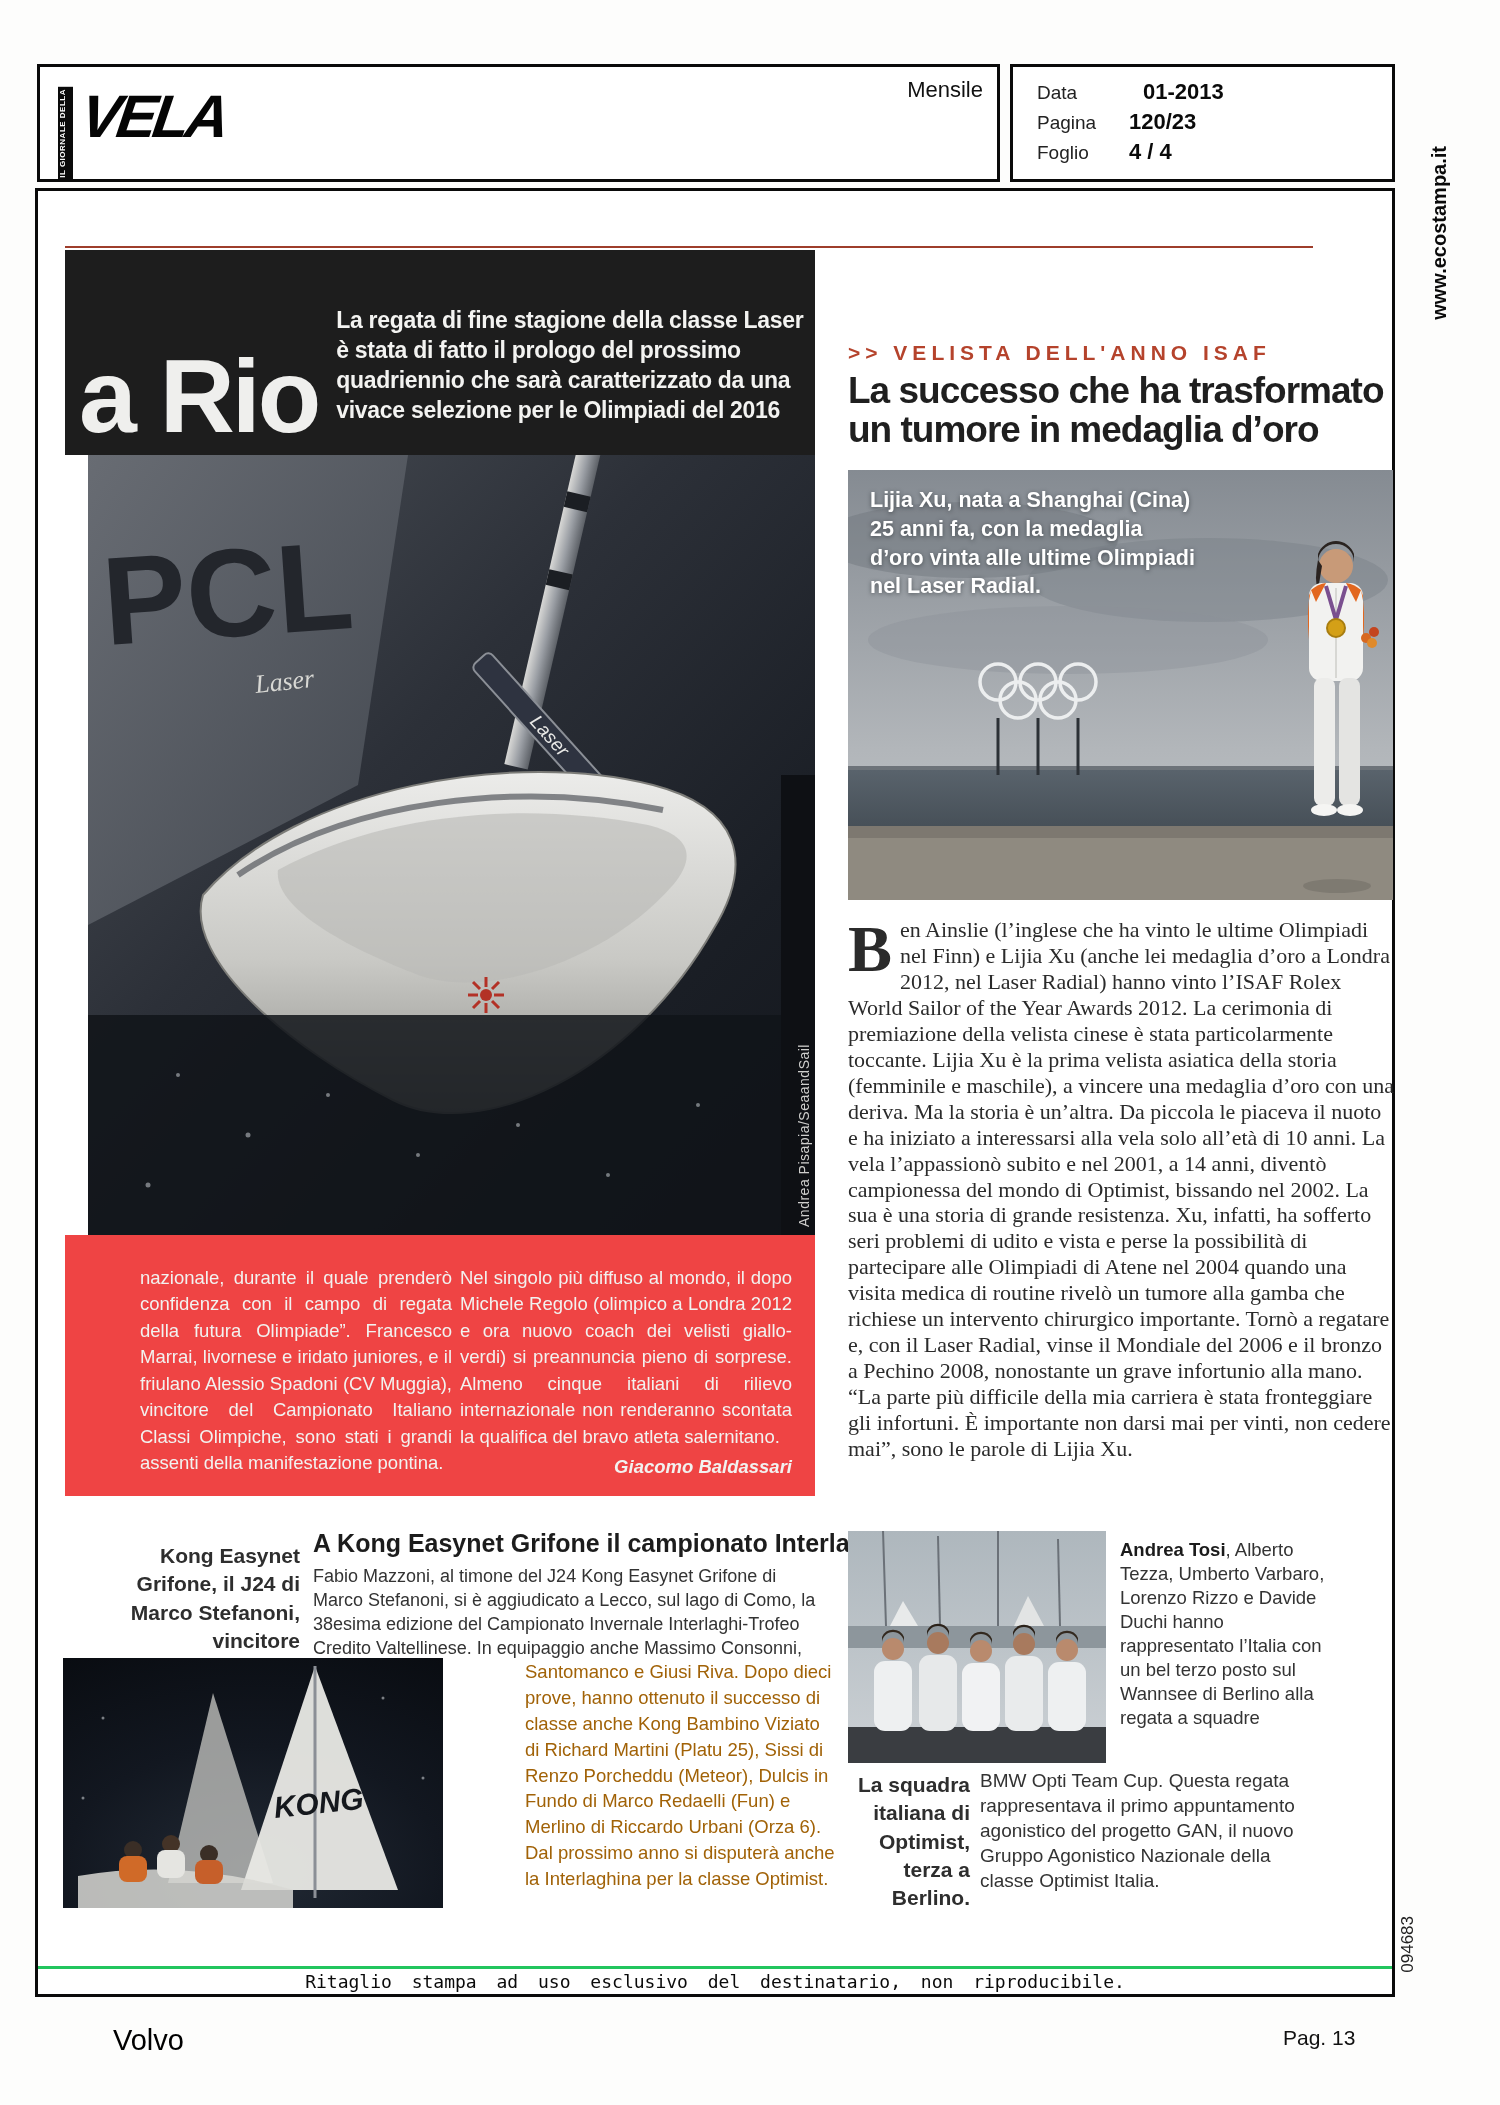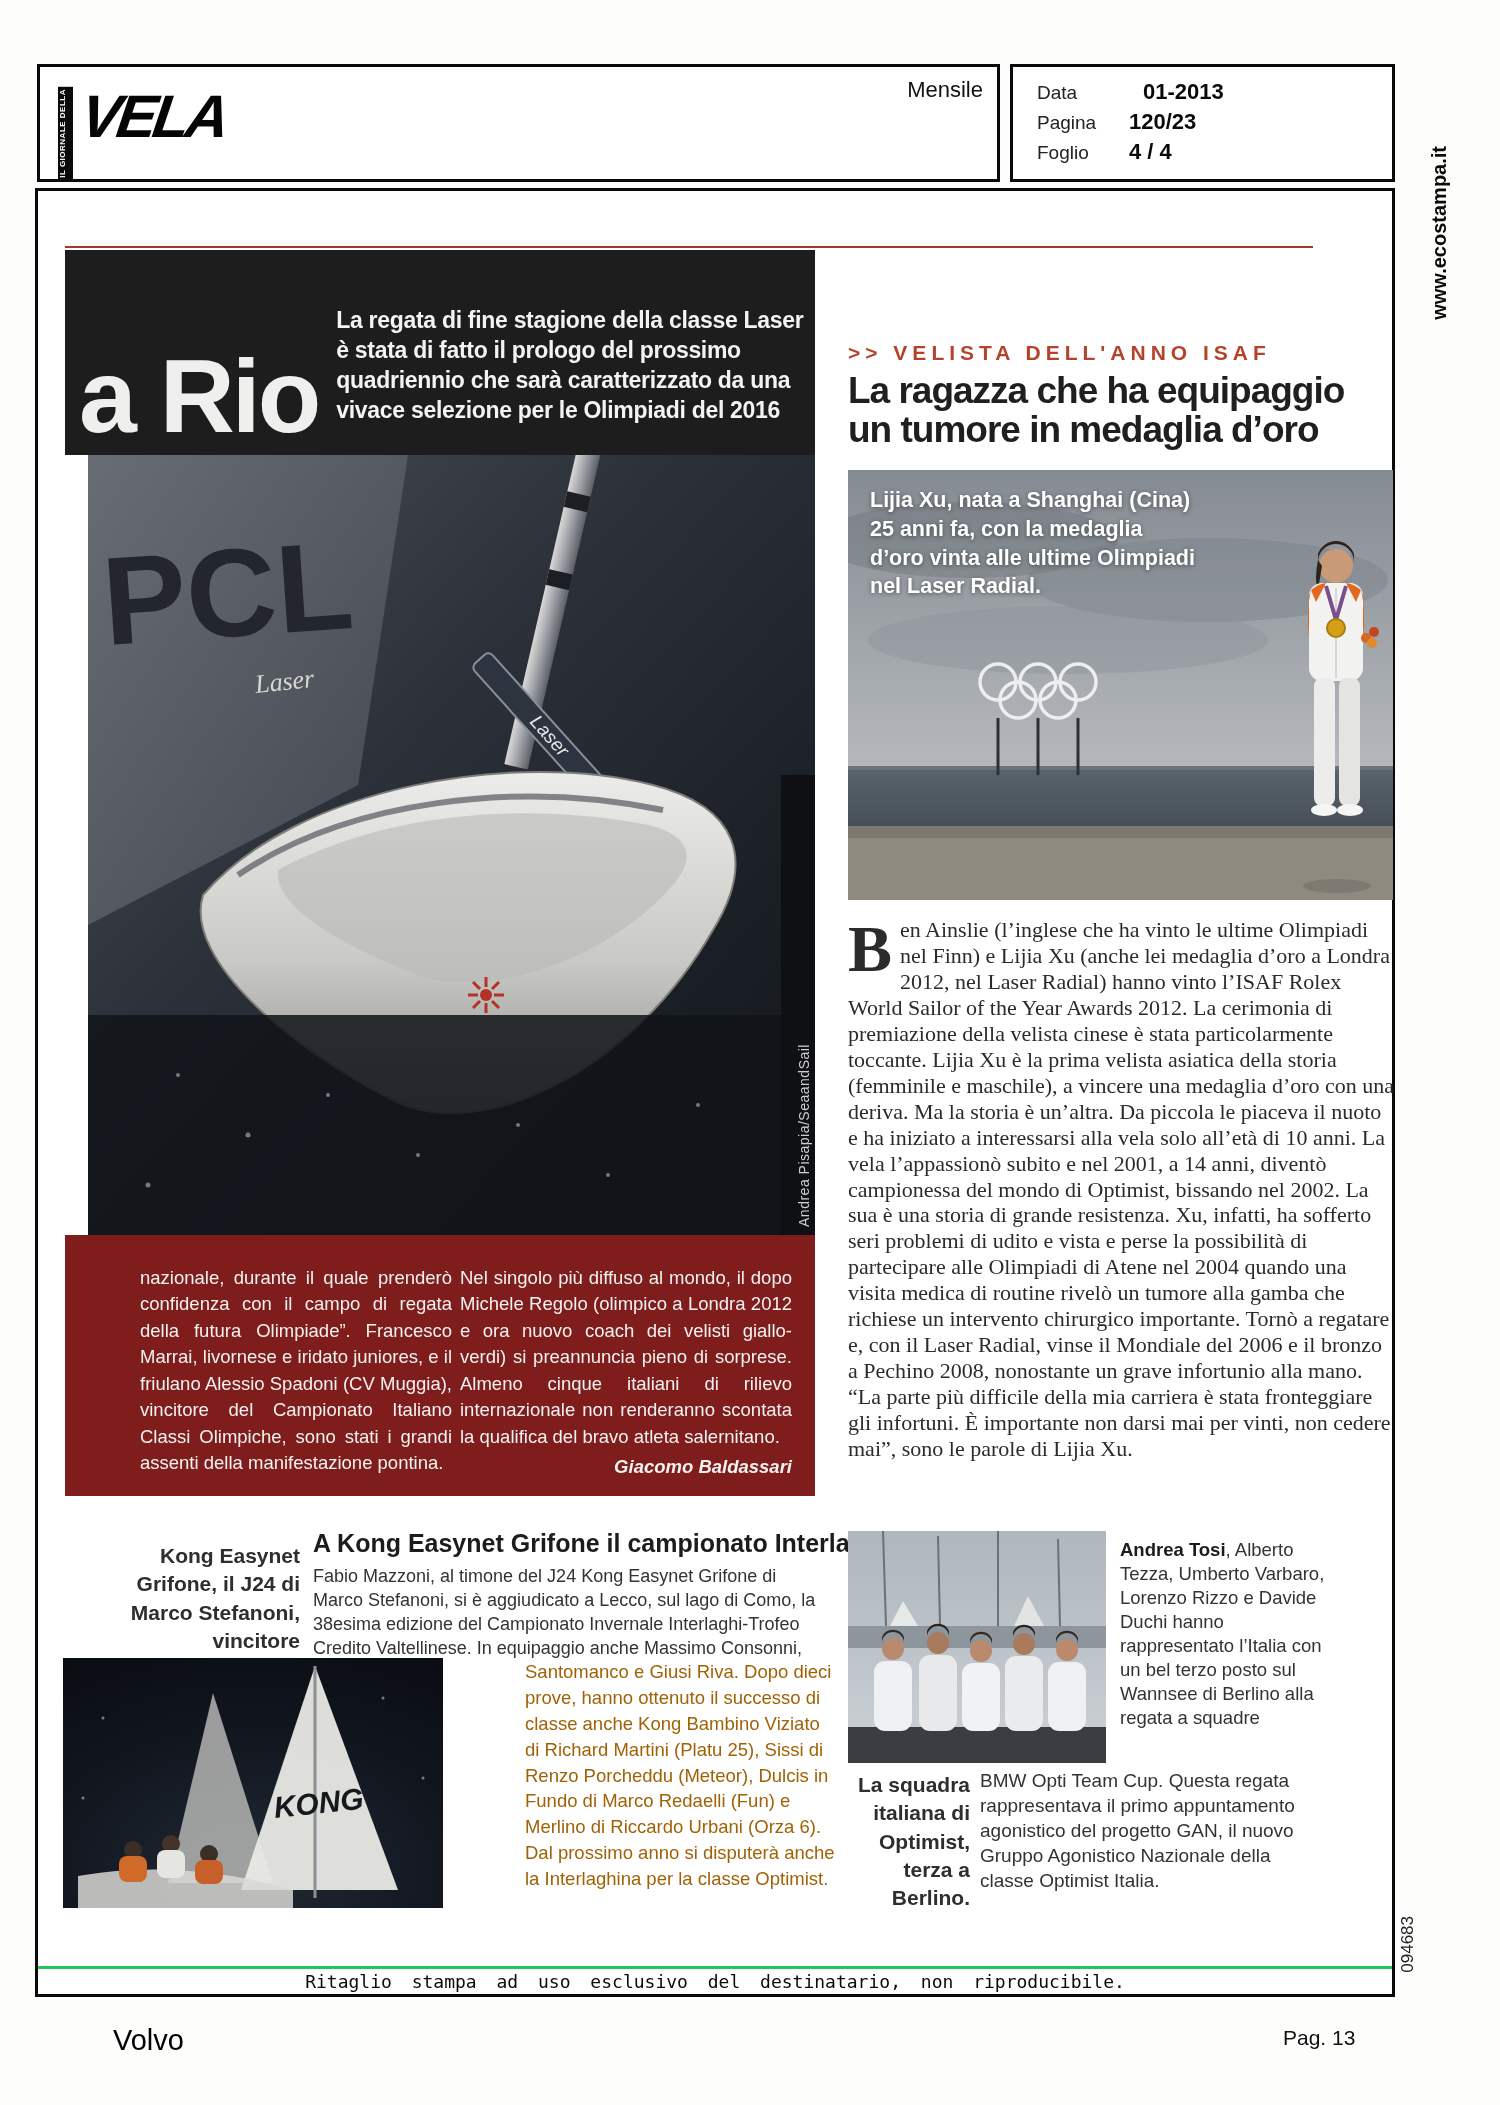--- a/index.html
+++ b/index.html
@@ -36,21 +36,21 @@
       align-self:flex-end;line-height:.92;padding:0 18px 10px 14px;white-space:nowrap;}
   #banner-stand{font-size:23px;font-weight:700;color:#f3f3f1;line-height:1.3;
       padding-top:56px;white-space:pre-line;letter-spacing:-.3px;}
 
   
   #boat-photo{position:absolute;left:50px;top:264px;width:727px;height:780px;overflow:hidden;}
   #boat-credit{position:absolute;right:3px;bottom:8px;color:#cfcfcd;font-size:14px;
       writing-mode:vertical-rl;transform:rotate(180deg);letter-spacing:.5px;}
 
   
-  #black-block{position:absolute;left:27px;top:1044px;width:750px;height:261px;background:#7f1d1d;}
+  #black-block{position:absolute;left:27px;top:1044px;width:750px;height:261px;background:#ef4444;}
   .bb-col{position:absolute;top:30px;color:#f2f2f0;font-size:18.5px;line-height:1.43;
       text-align:justify;}
   #bb-col1{left:75px;width:312px;}
   #bb-col2{left:395px;width:332px;}
   #bb-byline{margin-top:4px;text-align:right;font-style:italic;font-weight:700;}
 
   
   #xu-kicker{position:absolute;left:810px;top:150px;font-size:21px;font-weight:700;
       color:#b5432c;letter-spacing:5px;}
   #xu-title{position:absolute;left:810px;top:180px;width:570px;font-size:37px;font-weight:700;
@@ -208,21 +208,21 @@
 
     <div id="black-block">
       <div class="bb-col" id="bb-col1">nazionale, durante il quale prenderò confidenza con il campo di regata della futura Olimpiade”. Francesco Marrai, livornese e iridato juniores, e il friulano Alessio Spadoni (CV Muggia),  vincitore del Campionato Italiano Classi Olimpiche, sono stati i grandi assenti della manifestazione pontina.</div>
       <div class="bb-col" id="bb-col2">
         <span>Nel singolo più diffuso al mondo, il dopo Michele Regolo (olimpico a Londra 2012 e ora nuovo coach dei velisti giallo-verdi) si preannuncia pieno di sorprese. Almeno cinque italiani di rilievo internazionale non renderanno scontata la qualifica del bravo atleta salernitano.</span>
         <div id="bb-byline">Giacomo Baldassari</div>
       </div>
     </div>
 
     <div id="xu-kicker">&gt;&gt;  VELISTA DELL'ANNO ISAF</div>
-    <div id="xu-title">La ragazza che ha equipaggio
+    <div id="xu-title">La successo che ha trasformato
 un tumore in medaglia d’oro</div>
 
     <div id="xu-photo">
       <svg width="545" height="430" viewBox="0 0 545 430">
         <defs>
           <linearGradient id="xsky" x1="0" y1="0" x2="0" y2="1">
             <stop offset="0" stop-color="#858b92"></stop>
               <stop offset=".65" stop-color="#b2b6ba"></stop>
             <stop offset="1" stop-color="#c2c5c8"></stop>
           </linearGradient>

